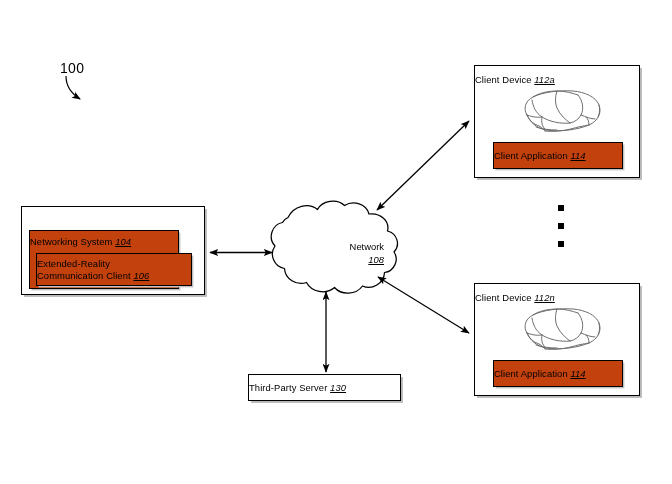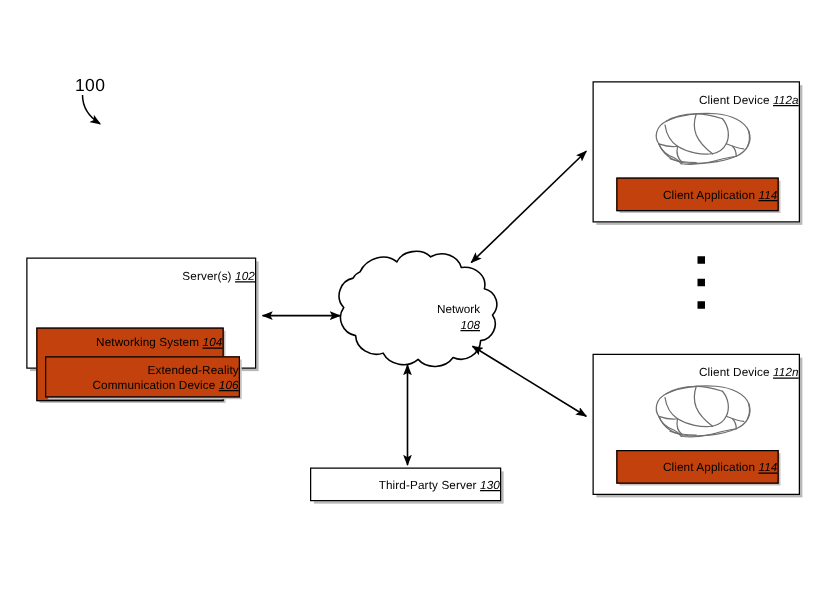--- a/index.html
+++ b/index.html
@@ -43,41 +43,41 @@
     box-sizing: border-box;
     background: #c2410c;
     border: 1.1px solid #000000;
     box-shadow: 2px 2px 0 -0.6px #c2c2c2;
   }
 
   .boxlabel {
     position: absolute;
     left: 0;
     width: 100%;
-    text-align: right;
+    text-align: left;
     font-size: 9.4px;
     line-height: 12px;
     letter-spacing: 0.1px;
     white-space: nowrap;
   }
   .boxlabel .ref {
     font-style: italic;
     text-decoration: underline;
   }
 
   
   #server-box {
     left: 21px;  top: 206px;
     width: 184px; height: 89px;
   }
   #server-title { top: 8px; }
 
   #networking-system-box {
     left: 7px; top: 23px;
-    width: 150px; height: 59px; margin-top: 32px;
+    width: 150px; height: 59px;
   }
   #networking-title { top: 5px; }
 
   #xr-system-box {
     left: 6px; top: 22px;
     width: 156px; height: 33px;
   }
   #xr-line1 { top: 4px; }
   #xr-line2 { top: 16px; }
 
@@ -192,35 +192,31 @@
   </svg>
 
   <div id="figure-number">100</div>
 
   <div id="network-label">
     <div>Network</div>
     <div class="ref">108</div>
   </div>
 
   <div class="pbox" id="server-box">
-    <div class="boxlabel" id="server-title">
-      <span>Server(s)</span>
-      <span class="ref">102</span>
-    </div>
 
     <div class="pbox-inner" id="networking-system-box">
       <div class="boxlabel" id="networking-title">
         <span>Networking System</span>
         <span class="ref">104</span>
       </div>
 
       <div class="pbox-inner" id="xr-system-box">
         <div class="boxlabel" id="xr-line1">Extended-Reality</div>
         <div class="boxlabel" id="xr-line2">
-          <span>Communication Device</span>
+          <span>Communication Client</span>
           <span class="ref">106</span>
         </div>
       </div>
     </div>
   </div>
 
   <div class="pbox" id="third-party-box">
     <div class="boxlabel" id="third-party-title">
       <span>Third-Party Server</span>
       <span class="ref">130</span>

